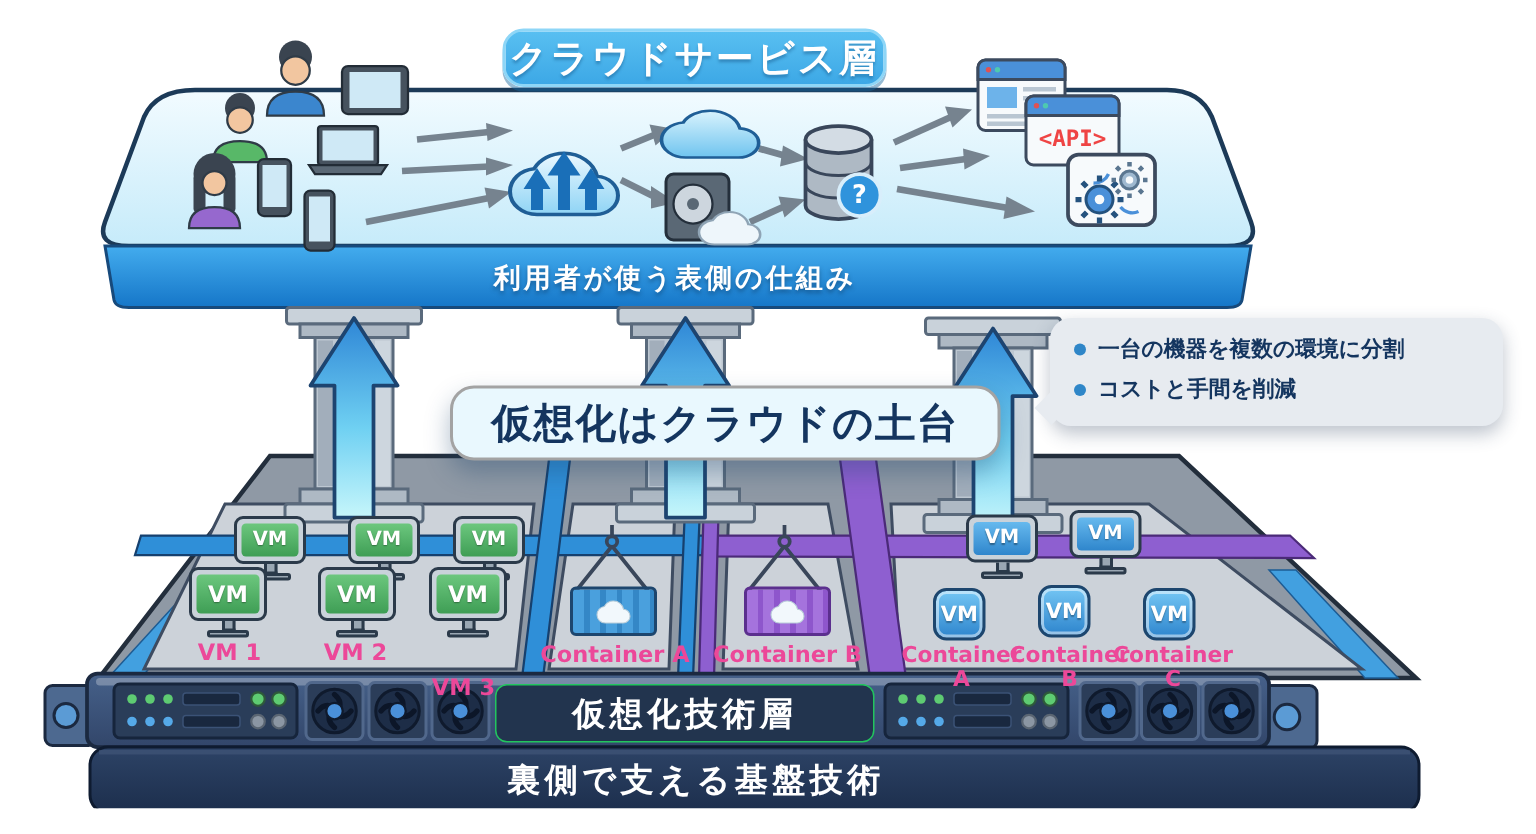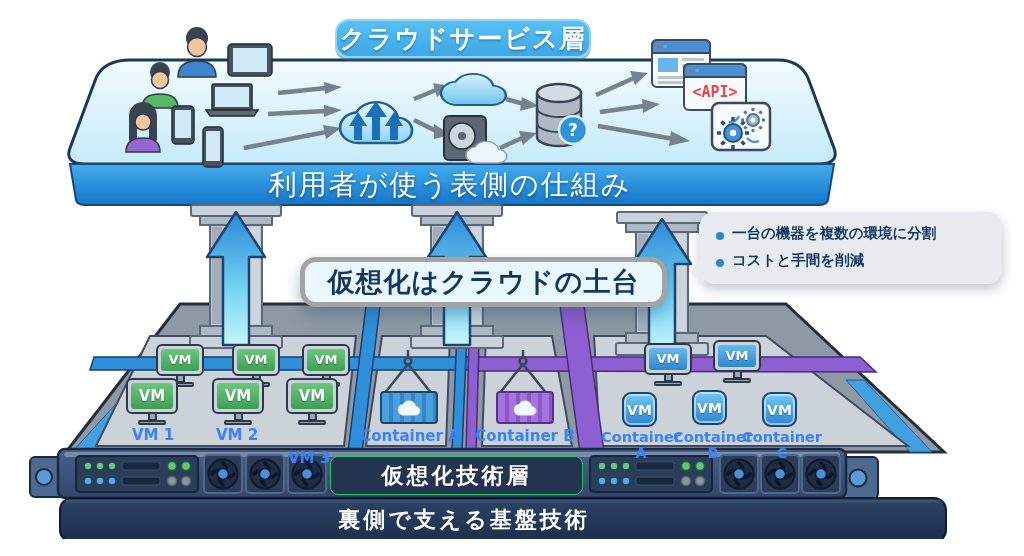--- a/index.html
+++ b/index.html
@@ -5,31 +5,31 @@
   html,body{margin:0;padding:0;background:#fff}
   *{box-sizing:border-box}
   .canvas{position:relative;width:1024px;height:539px;background:#fff;overflow:hidden;
           font-family:"DejaVu Sans","Liberation Sans",sans-serif}
   .abs{position:absolute}
   .center{display:flex;align-items:center;justify-content:center;text-align:center}
 
   .badge{background:linear-gradient(#58bff1,#3da8e6);border:2px solid #8ed6f7;border-radius:14px;
          color:#fff;font-size:25px;font-weight:bold;letter-spacing:2px;
          box-shadow:0 3px 0 rgba(23,104,160,.45);text-shadow:0 2px 2px rgba(10,60,110,.35)}
-  .band-caption{color:#fff;font-size:28px;font-weight:normal;letter-spacing:2px;
+  .band-caption{color:#fff;font-size:18px;font-weight:bold;letter-spacing:2px;
                 text-shadow:0 2px 3px rgba(10,50,90,.5)}
-  .foundation{background:#e9f8fe;border:5px solid #a3a3a3;border-radius:16px;color:#14355f;
+  .foundation{background:#e9f8fe;border:2px solid #a3a3a3;border-radius:16px;color:#14355f;
               font-size:27px;font-weight:bold;letter-spacing:1px;
               box-shadow:0 8px 16px rgba(30,70,110,.35)}
   .infobox{background:#e7ebf0;border-radius:14px;box-shadow:0 5px 12px rgba(40,60,90,.3);
            padding:12px 16px 6px;color:#14355f}
   .infobox:before{content:"";position:absolute;left:-7px;top:52px;width:16px;height:16px;
                   background:#e7ebf0;transform:rotate(45deg)}
   .info-title{font-size:16px;font-weight:bold;margin-bottom:8px}
-  .bullet{display:flex;align-items:center;gap:8px;font-size:14.5px;font-weight:600;
+  .bullet{display:flex;align-items:flex-start;gap:8px;font-size:14.5px;font-weight:600;
           margin-bottom:8px;line-height:1.3}
   .dot{width:8px;height:8px;border-radius:50%;background:#2f86c8;margin-top:5px;flex:none}
 
   .monitor{position:absolute}
   .mon-frame{background:#c9d2da;border:2px solid #2b3a4a;border-radius:6px;padding:3px;width:100%}
   .mon-screen{border-radius:3px;color:#fff;font-weight:bold;text-align:center;
               text-shadow:0 1px 1px rgba(0,0,0,.35)}
   .scr-g{background:linear-gradient(#6cc77e,#3f9e55)}
   .scr-b{background:linear-gradient(#66b9ee,#2f86cc)}
   .sm .mon-screen{font-size:13px;line-height:22px}
@@ -39,21 +39,21 @@
 
   .vmbox{position:absolute;width:35px;height:35px;border-radius:9px;
          background:linear-gradient(#74c6f4,#2e85cd);border:2px solid #1d466e;
          box-shadow:inset 0 0 0 2px rgba(255,255,255,.5);color:#fff;font-weight:bold;font-size:14px;
          display:flex;align-items:center;justify-content:center;text-shadow:0 1px 1px rgba(0,0,0,.3)}
 
   .container-body{position:absolute;border-radius:4px;display:flex;align-items:center;justify-content:center}
   .cont-a{background:repeating-linear-gradient(90deg,#4aa0dd 0 7px,#3487c6 7px 11px);border:2.5px solid #1d466e}
   .cont-b{background:repeating-linear-gradient(90deg,#a573dd 0 7px,#8e56cc 7px 11px);border:2.5px solid #5b2f8e}
 
-  .sec-label{position:absolute;font-weight:bold;color:#3b82f6;text-align:center}
+  .sec-label{position:absolute;font-weight:bold;color:#ec4899;text-align:center}
 
   .rack-label{background:#22344e;border:1px solid #22c55e;border-radius:8px;color:#fff;
               font-size:22px;font-weight:bold;letter-spacing:3px}
   .base-label{color:#fff;font-size:22px;font-weight:bold;letter-spacing:3px}
 
   .apitext{font-family:"DejaVu Sans Mono","Liberation Mono",monospace;font-weight:bold;
            color:#ef4444;font-size:15px}
   .qmark{color:#fff;font-weight:bold;font-size:17px}
 </style>
 </head>

